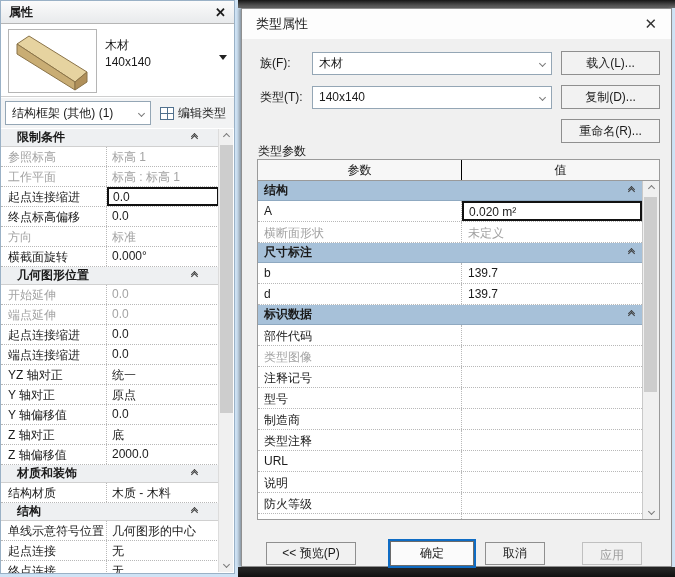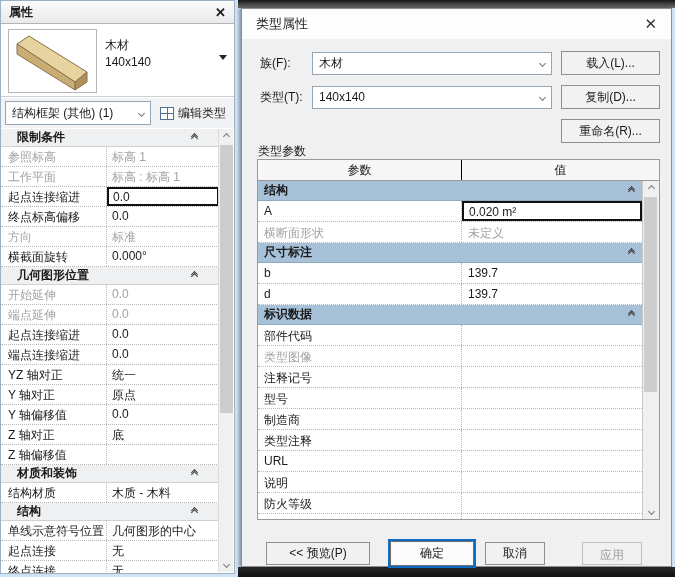--- a/index.html
+++ b/index.html
@@ -95,21 +95,21 @@
   .tb-val { flex:1; padding:3px 0 0 6px; overflow:hidden; white-space:nowrap; }
   .tb-row .boxed { padding:2px 0 0 5px; }
   .tb-row.partial { height:10px; overflow:hidden; }
 
   .tscroll { position:absolute; right:0; top:21px; width:17px; bottom:0;
     background:#f0f0f0; border-left:1px solid #c9c9c9; }
 
   .footer-btn { position:absolute; height:23px; background:#f1f1f1;
     border:1px solid #8f8f8f; display:flex; align-items:center; justify-content:center;
     cursor:default; }
-  .prev-btn  { left:24px;  top:533px; width:104px; }
+  .prev-btn  { left:24px;  top:533px; width:90px; }
   .ok-btn    { left:148px; top:532px; width:84px; height:25px; background:#fbfbfb;
     border:1px solid #6b6b6b; box-shadow:0 0 0 2px #0f6cc4; }
   .cancel-btn{ left:243px; top:533px; width:60px; }
   .apply-btn { left:340px; top:533px; width:60px; color:#9c9c9c; border-color:#c0c0c0;align-items:flex-end; }
 </style>
 </head>
 <body>
 
 <div class="props">
 
@@ -210,20 +210,21 @@
       <div class="pg-row">
         <div class="pg-lab">Y 轴偏移值</div>
         <div class="pg-val">0.0</div>
       </div>
       <div class="pg-row">
         <div class="pg-lab">Z 轴对正</div>
         <div class="pg-val">底</div>
       </div>
       <div class="pg-row">
         <div class="pg-lab">Z 轴偏移值</div>
+        <div class="pg-val">2000.0</div>
       </div>
       <div class="pg-sec">
         <span>材质和装饰</span>
         <span class="dblup">
           <span class="chev up"></span>
           <span class="chev up"></span>
         </span>
       </div>
       <div class="pg-row">
         <div class="pg-lab">结构材质</div>

